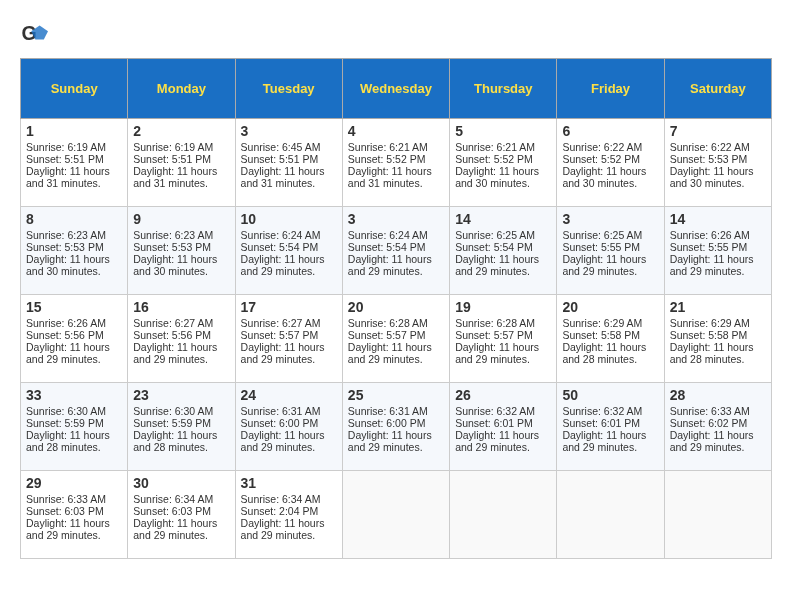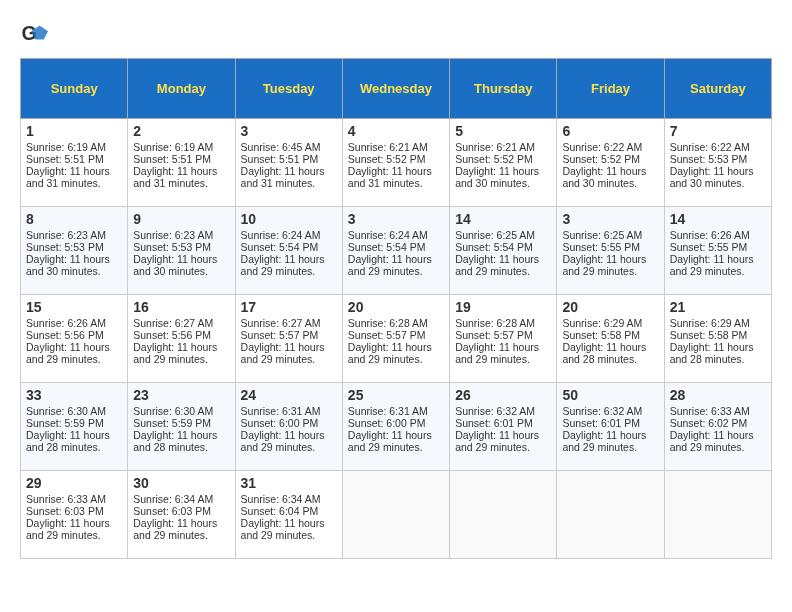--- a/index.html
+++ b/index.html
@@ -300,21 +300,21 @@
       </td>
         <td>
         <span class="day-number">30</span>
         <span>Sunrise: 6:34 AM</span><br>
         <span>Sunset: 6:03 PM</span><br>
         <span>Daylight: 11 hours and 29 minutes.</span>
       </td>
         <td>
         <span class="day-number">31</span>
         <span>Sunrise: 6:34 AM</span><br>
-        <span>Sunset: 6:04 PM</span><br>
+        <span>Sunset: 2:04 PM</span><br>
         <span>Daylight: 11 hours and 29 minutes.</span>
       </td>
         <td class="cell-empty"></td>
         <td class="cell-empty"></td>
         <td class="cell-empty"></td>
         <td class="cell-empty"></td>
       </tr>
     </tbody>
 </table>
 

